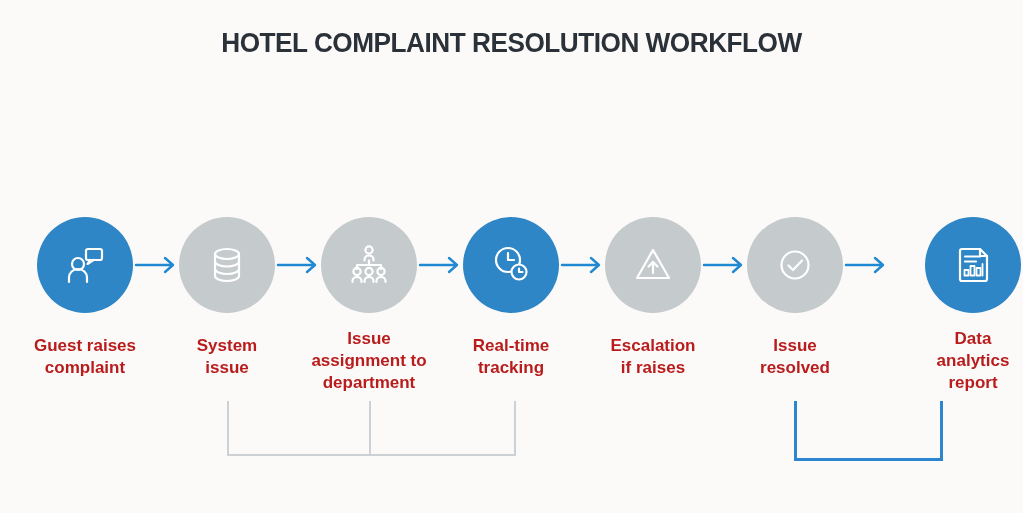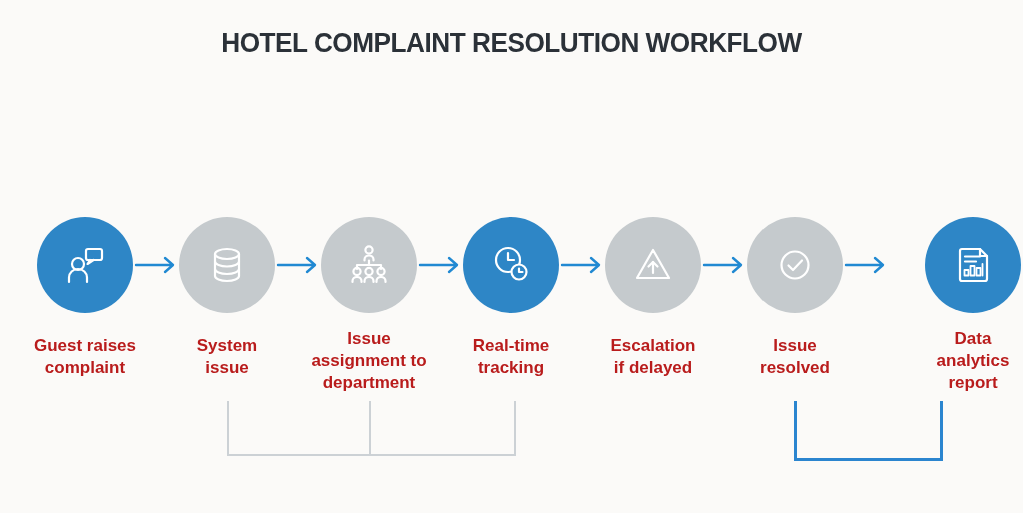--- a/index.html
+++ b/index.html
@@ -159,21 +159,21 @@
 
   <div class="step s5">
     <div class="circle gray">
       <svg class="icon-svg" width="48" height="48" viewBox="0 0 48 48" stroke-width="2.4">
         <path d="M24 9 L40 37 H8 Z"></path>
         <path d="M24 32 V21"></path>
         <path d="M19.5 25.5 L24 21 L28.5 25.5"></path>
       </svg>
     </div>
     <div class="label">Escalation
-if delayed</div>
+if raises</div>
   </div>
 
   <div class="step s6">
     <div class="circle gray">
       <svg class="icon-svg" width="48" height="48" viewBox="0 0 48 48" stroke-width="2.4">
         <circle cx="24" cy="24" r="13.5"></circle>
         <path d="M17.5 24.5 l4.5 4.5 l9 -9.5"></path>
       </svg>
     </div>
     <div class="label">Issue

